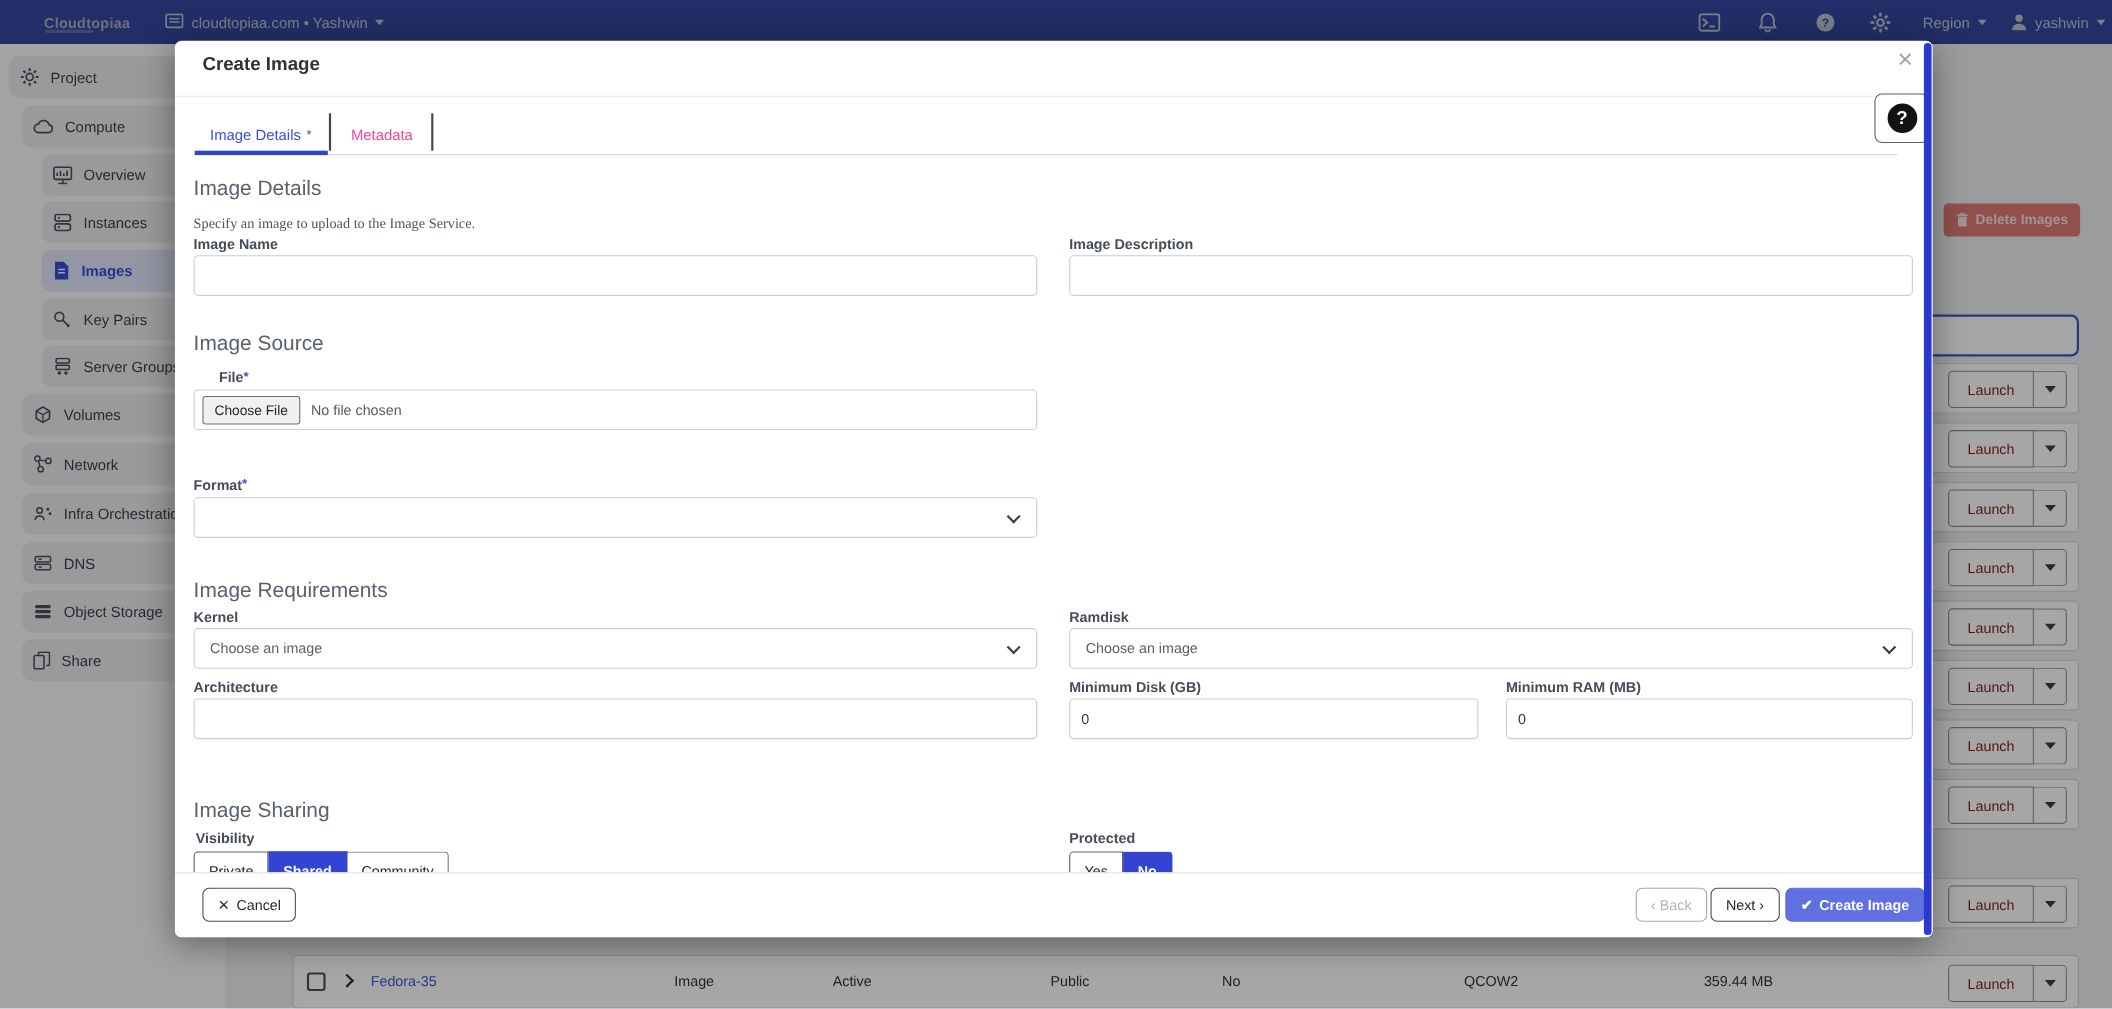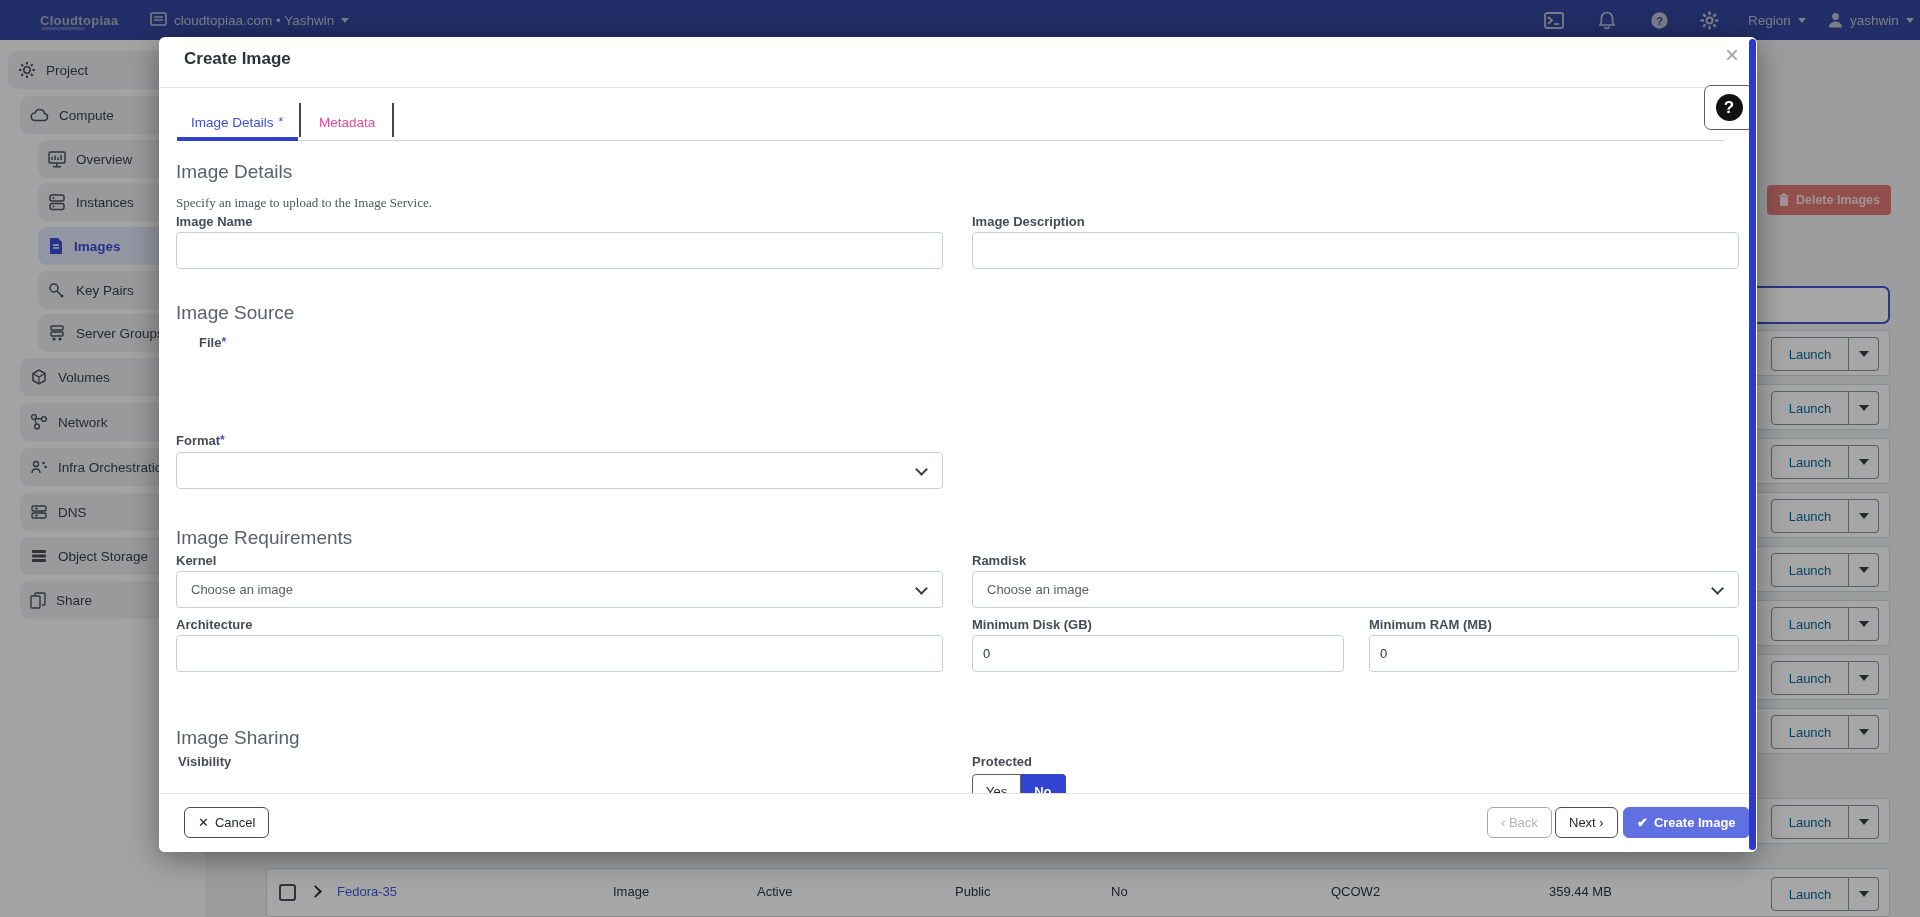--- a/index.html
+++ b/index.html
@@ -31,21 +31,21 @@
   
   .btn-delete { left:1767px; top:185px; width:124px; height:30px; background:#e07a76; color:#f6e3e2;
     border:none; border-radius:4px; font-size:12.5px; font-weight:bold; display:flex; align-items:center;
     justify-content:center; gap:6px; z-index:1; }
   .search-box { left:266px; top:286px; width:1624px; height:38px; background:#fff;
     border:2px solid #4053c9; border-radius:7px; z-index:1; }
   .row-card { left:266px; width:1624px; height:46px; background:#fff; border:1px solid #d6d8dc;
     border-radius:4px; z-index:1; }
   .launch-split { position:absolute; right:10px; top:6px; height:34px; display:flex; }
   .launch-main { width:78px; height:34px; background:#fff; border:1px solid #8a8f96;
-    border-radius:4px 0 0 4px; font-size:13px; color:#0369a1; display:flex; align-items:center; justify-content:center; }
+    border-radius:4px 0 0 4px; font-size:13px; color:#7f1d1d; display:flex; align-items:center; justify-content:center; }
   .launch-caret { width:30px; height:34px; background:#fff; border:1px solid #8a8f96; border-left:none;
     border-radius:0 4px 4px 0; display:flex; align-items:center; justify-content:center; }
   .tri-down { width:0; height:0; border-left:5px solid transparent; border-right:5px solid transparent;
     border-top:6px solid #3a3f45; }
   .cell { position:absolute; top:15px; font-size:13px; color:#2f343a; }
   .checkbox { position:absolute; left:12px; top:15px; width:17px; height:17px; border:2px solid #4c5158; border-radius:3px; background:#fff; }
   .row-chev { width:9px; height:9px; border-right:2.4px solid #2f343a; border-bottom:2.4px solid #2f343a;
     transform:rotate(-45deg); position:absolute; left:44px; top:18px; }
   .link { color:#3b5bd5; }
 
@@ -421,20 +421,24 @@
 
     <div class="section-h abs" style="left:17px; top:124px;">Image Details</div>
     <div class="sub abs" style="left:17px; top:158px;font-family:Liberation Serif, serif;">Specify an image to upload to the Image Service.</div>
     <div class="lbl abs" style="left:17px; top:177px;">Image Name</div>
     <input class="field abs" style="left: 17px; top: 195px; width: 767px;">
     <div class="lbl abs" style="left:813px; top:177px;">Image Description</div>
     <input class="field abs" style="left: 813px; top: 195px; width: 767px;">
 
     <div class="section-h abs" style="left:17px; top:265px;">Image Source</div>
     <div class="lbl abs" style="left:17px; top:298px;margin-left:23px;"><span>File</span><span class="req">*</span></div>
+    <div class="filebox abs" style="left:17px; top:317px; width:767px;">
+      <span class="choose-btn">Choose File</span>
+      <span class="nofile">No file chosen</span>
+    </div>
     <div class="lbl abs" style="left:17px; top:396px;"><span>Format</span><span class="req">*</span></div>
     <div class="selectbox abs" style="left:17px; top:415px; width:767px;">
       <span class="chev"></span>
     </div>
 
     <div class="section-h abs" style="left:17px; top:490px;">Image Requirements</div>
     <div class="lbl abs" style="left:17px; top:516px;">Kernel</div>
     <div class="selectbox abs" style="left:17px; top:534px; width:767px;">
       <span>Choose an image</span>
       <span class="chev"></span>
@@ -446,20 +450,25 @@
     </div>
     <div class="lbl abs" style="left:17px; top:580px;">Architecture</div>
     <input class="field abs" style="left: 17px; top: 598px; width: 767px;">
     <div class="lbl abs" style="left:813px; top:580px;">Minimum Disk (GB)</div>
     <input class="field abs" style="left: 813px; top: 598px; width: 372px;" value="0">
     <div class="lbl abs" style="left:1210px; top:580px;">Minimum RAM (MB)</div>
     <input class="field abs" style="left: 1210px; top: 598px; width: 370px;" value="0">
 
     <div class="section-h abs" style="left:17px; top:690px;">Image Sharing</div>
     <div class="lbl abs" style="left:19px; top:717px;">Visibility</div>
+    <div class="btn-group abs" style="left:17px; top:737px;">
+      <button class="bg-btn first">Private</button>
+      <button class="bg-btn on">Shared</button>
+      <button class="bg-btn last">Community</button>
+    </div>
     <div class="lbl abs" style="left:813px; top:717px;">Protected</div>
     <div class="btn-group abs" style="left:813px; top:737px;">
       <button class="bg-btn first">Yes</button>
       <button class="bg-btn on last">No</button>
     </div>
 
     <div id="modal-footer" class="abs">
       <button class="f-btn" style="left:25px;">
         <span>✕</span>
         <span>Cancel</span>

